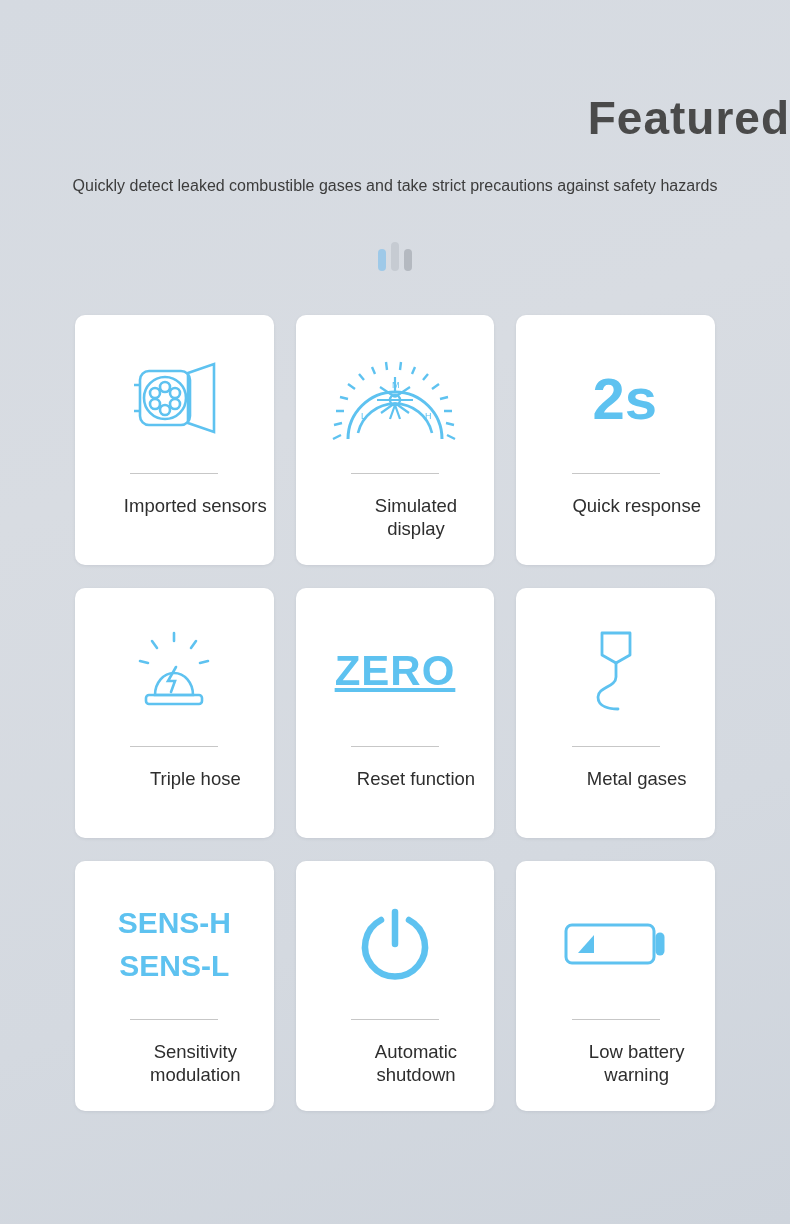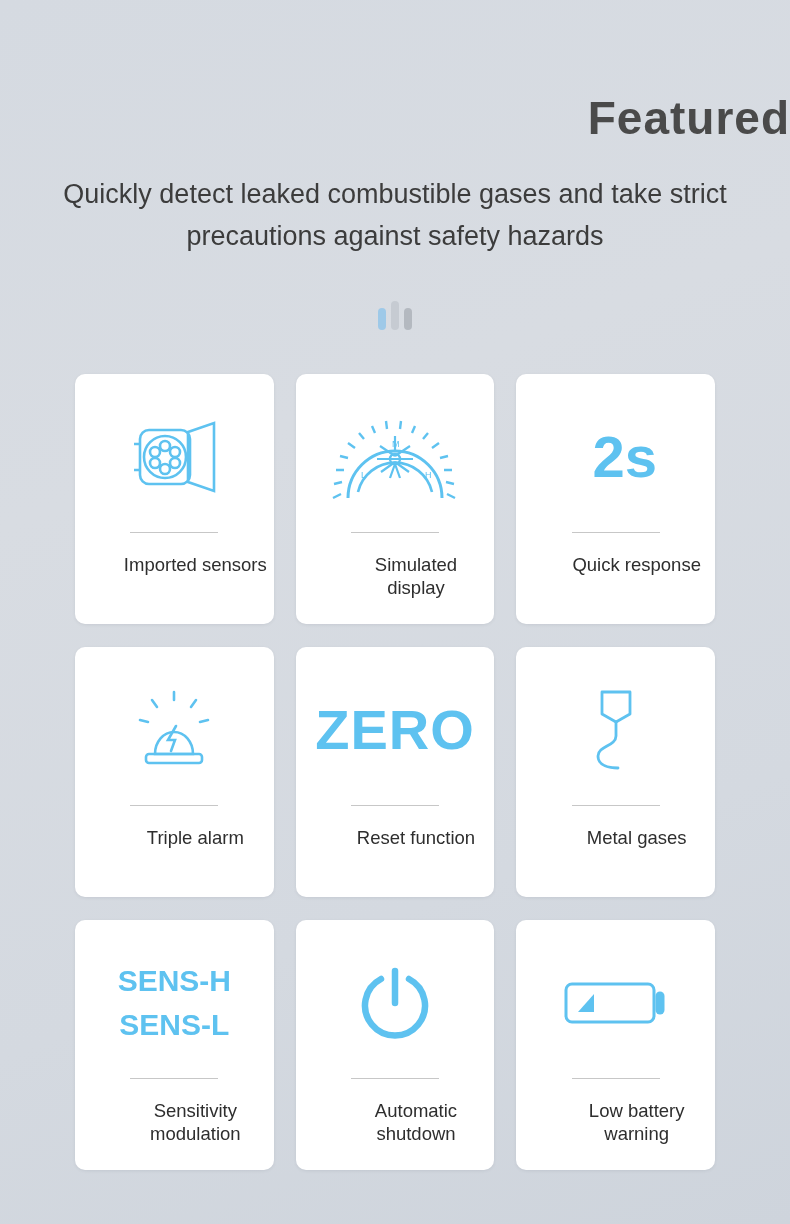--- a/index.html
+++ b/index.html
@@ -23,21 +23,21 @@
     text-align: right;
     font-size: 46px;
     font-weight: bold;
     color: #4a4a4a;
     letter-spacing: 1px;
     padding-top: 62px;
     line-height: 1.1;
   }
   .subhead {
     text-align: center;
-    font-size: 27px;
+    font-size: 16px;
     color: #3c3c3c;
     line-height: 1.55;
     margin: 30px auto 0;
     width: 700px;
     font-weight: 400;
   }
   .divider-bars {
     display: flex;
     justify-content: center;
     align-items: flex-end;
@@ -95,21 +95,21 @@
     padding: 0 6px;
     white-space: pre-line;
     margin-left: 42px;
   }
   .big-text {
     color: #5ec2f0;
     font-weight: bold;
     letter-spacing: 0px;
   }
   .t-2s { font-size: 58px; margin-left: 18px; }
-  .t-zero { font-size: 56px; letter-spacing: 1px; }
+  .t-zero { font-size: 42px; letter-spacing: 1px; text-decoration: underline; }
   .t-sens {
     font-size: 30px;
     line-height: 1.45;
     text-align: center;
   }
   svg { display: block; }
 </style>
 </head>
 <body>
 
@@ -186,21 +186,21 @@
         <svg width="92" height="88" viewBox="0 0 92 88">
           <g stroke="#5ec2f0" fill="none" stroke-width="2.6" stroke-linecap="round">
             <path d="M46 6 L46 14 M24 14 L29 21 M68 14 L63 21 M12 34 L20 36 M80 34 L72 36"></path>
             <path d="M27 68 A19 22 0 0 1 65 68 Z"></path>
             <rect x="18" y="68" width="56" height="9" rx="3"></rect>
             <path d="M48 40 L40 54 L47 54 L43 65"></path>
           </g>
         </svg>
       </div>
       <div class="rule"></div>
-      <div class="card-label">Triple alarm</div>
+      <div class="card-label">Triple hose</div>
     </div>
 
     <div class="card">
       <div class="icon-area">
         <span class="big-text t-zero">ZERO</span>
       </div>
       <div class="rule"></div>
       <div class="card-label">Reset function</div>
     </div>
 

